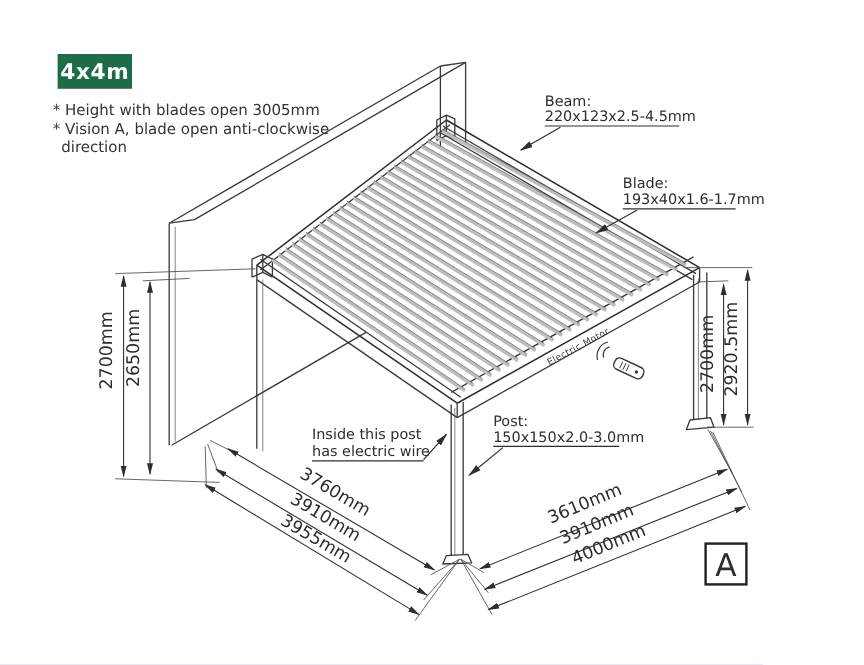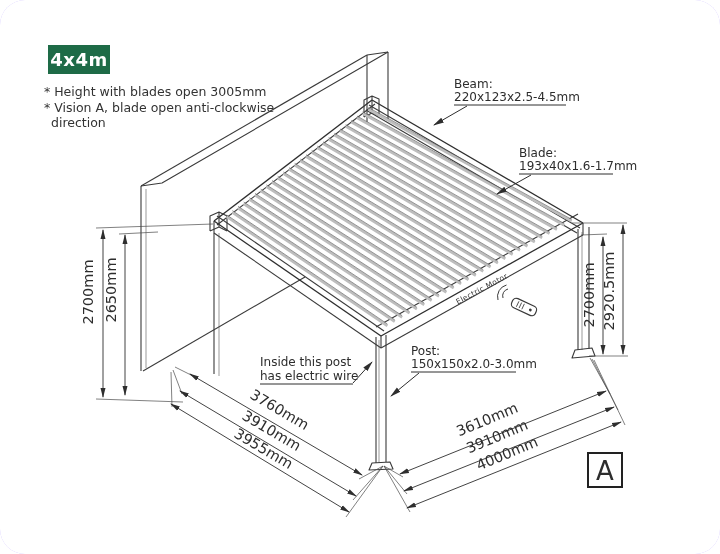--- a/index.html
+++ b/index.html
@@ -1,17 +1,17 @@
 <!DOCTYPE html>
 <html><head>
 <meta charset="utf-8">
 <style>
   html,body{margin:0;padding:0;background:#ffffff;}
   .stage{position:relative;width:720px;height:554px;background:#c4b5fd;overflow:hidden;
-         font-family:"DejaVu Sans","Liberation Sans",sans-serif;border-radius:25px;}
+         font-family:"DejaVu Sans","Liberation Sans",sans-serif;}
   svg text{font-family:"DejaVu Sans","Liberation Sans",sans-serif;fill:#2d2d2d;}
   .note-text{font-size:12.5px;fill:#333333;}
   .callout-title{font-size:12px;}
   .callout-spec{font-size:12px;}
   .dim-label{font-size:14.5px;}
   .badge-label{font-size:18px;font-weight:600;fill:#ffffff;letter-spacing:0.5px;}
   .motor-label{font-size:7.5px;letter-spacing:0.4px;fill:#3a3a3a;}
   .view-letter{font-size:26px;}
   .struct{stroke:#3a3a3a;stroke-width:1.1;fill:none;stroke-linejoin:round;}
   .struct-bold{stroke:#2e2e2e;stroke-width:1.3;fill:none;stroke-linejoin:round;}

